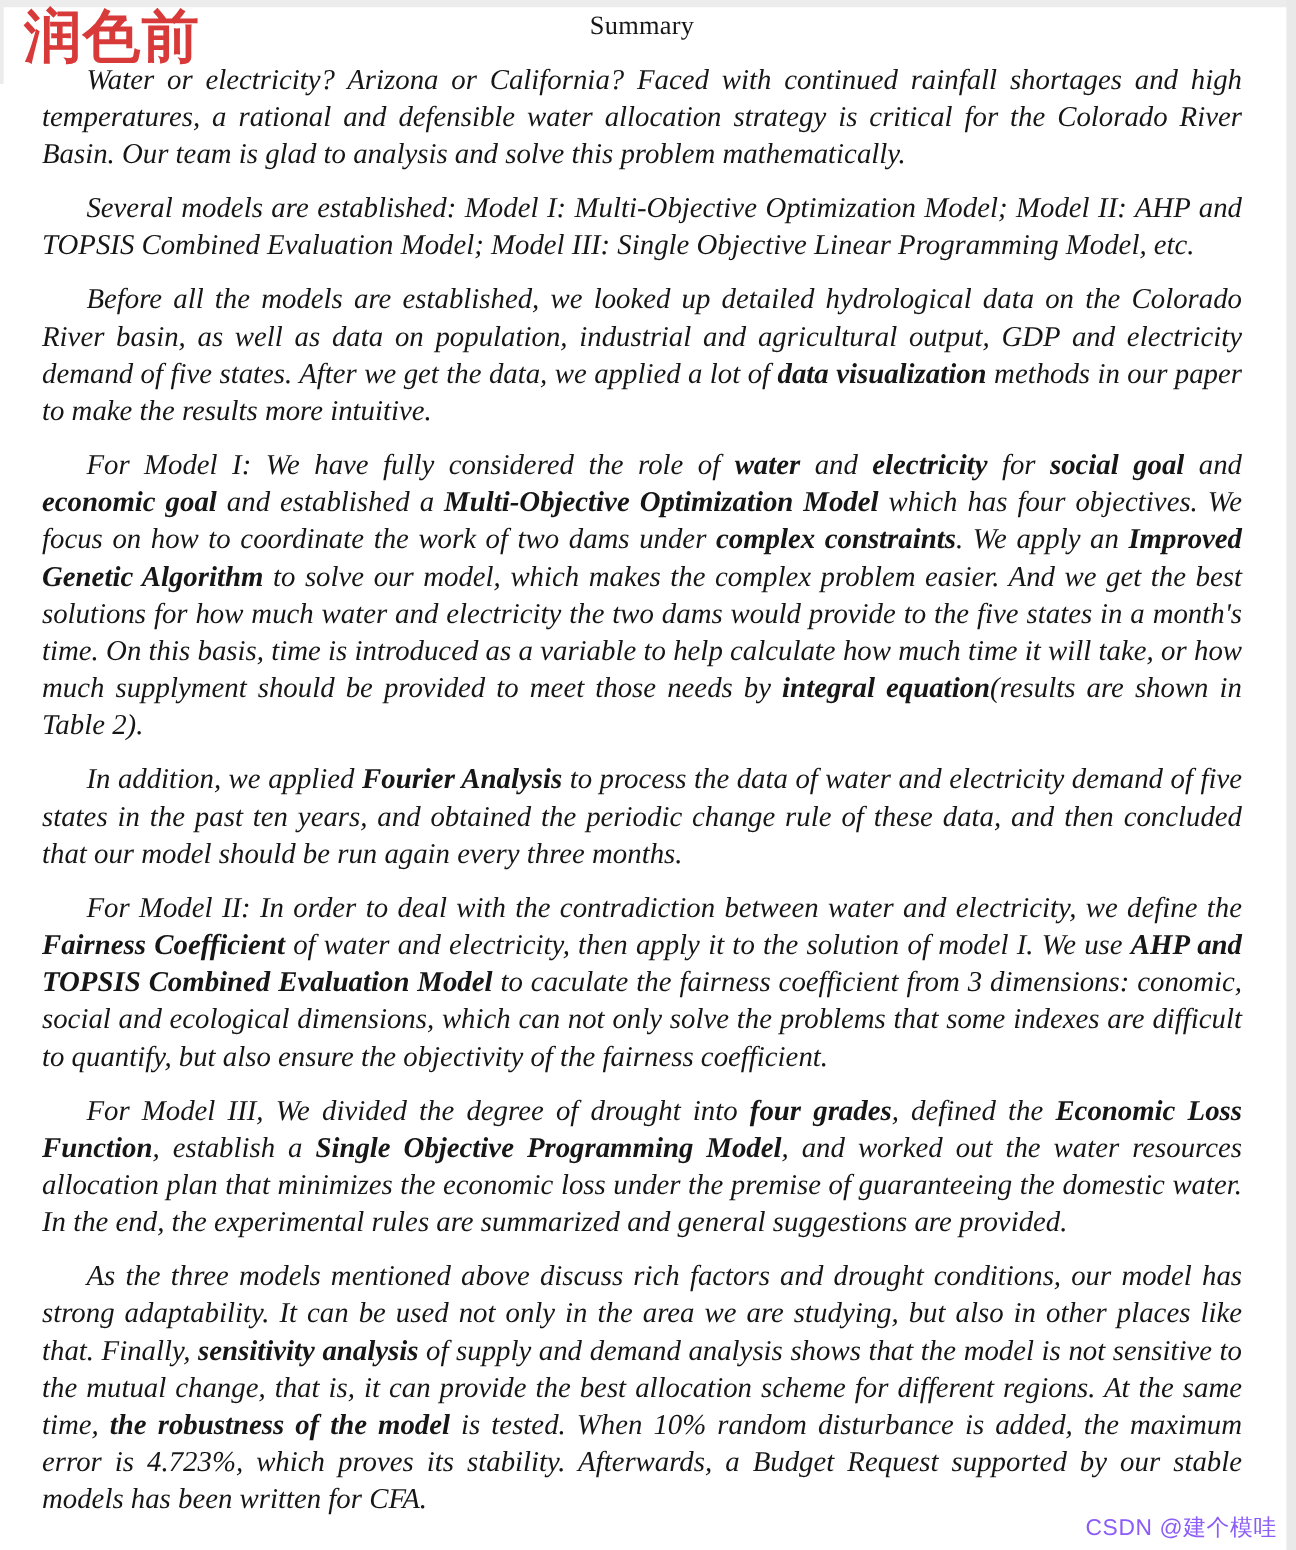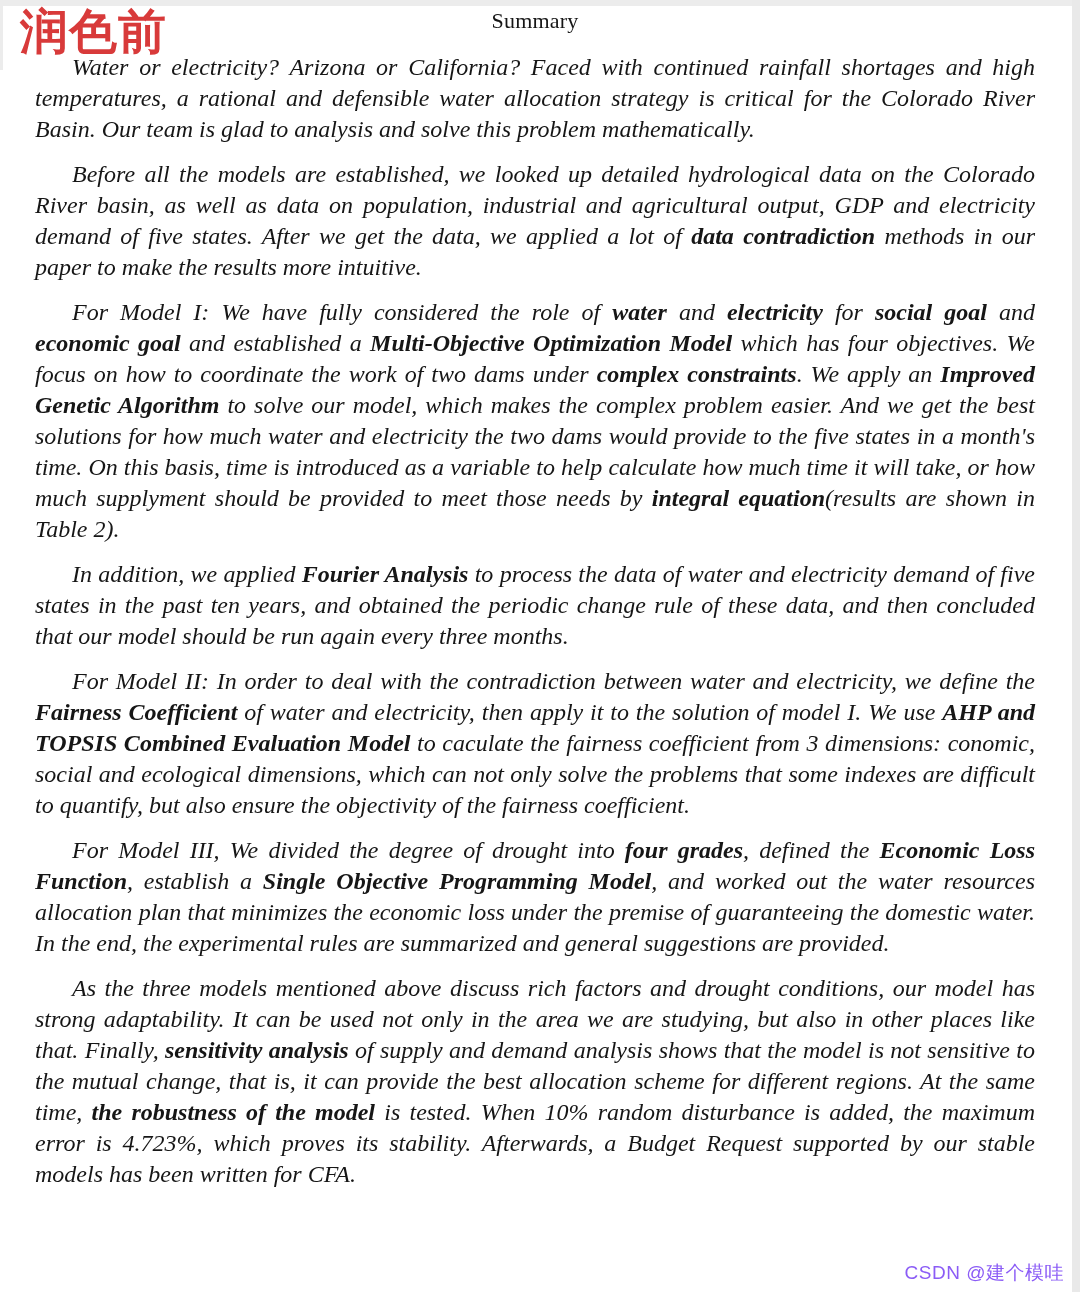--- a/index.html
+++ b/index.html
@@ -79,21 +79,22 @@
 <body>
 
 <div class="page">
   <div class="edge-top"></div>
   <div class="edge-left"></div>
 
   <h1 class="title">Summary</h1>
 
   <div class="content">
     <p><span>Water or electricity?  Arizona or California?  Faced with continued rainfall shortages and high temperatures, a rational and defensible water allocation strategy is critical for the Colorado River Basin. Our team is glad to analysis and solve this problem mathematically.</span></p>
-    <p><span>Before all the models are established, we looked up detailed hydrological data on the Colorado River basin, as well as data on population, industrial and agricultural output, GDP and electricity demand of five states. After we get the data, we applied a lot of </span><b>data contradiction</b><span> methods in our paper to make the results more intuitive.</span></p>
+    <p><span>Several models are established:  Model I: Multi-Objective Optimization Model; Model II: AHP and TOPSIS Combined Evaluation Model; Model III: Single Objective Linear Programming Model, etc.</span></p>
+    <p><span>Before all the models are established, we looked up detailed hydrological data on the Colorado River basin, as well as data on population, industrial and agricultural output, GDP and electricity demand of five states. After we get the data, we applied a lot of </span><b>data visualization</b><span> methods in our paper to make the results more intuitive.</span></p>
     <p><span>For Model I: We have fully considered the role of </span><b>water</b><span> and </span><b>electricity</b><span> for </span><b>social goal</b><span> and </span><b>economic goal</b><span> and established a </span><b>Multi-Objective Optimization Model</b><span> which has four objectives. We focus on how to coordinate the work of two dams under </span><b>complex constraints</b><span>.  We apply an </span><b>Improved Genetic Algorithm</b><span> to solve our model, which makes the complex problem easier. And we get the best solutions for how much water and electricity the two dams would provide to the five states in a month's time. On this basis, time is introduced as a variable to help calculate how much time it will take, or how much supplyment should be provided to meet those needs by </span><b>integral equation</b><span>(results are shown in Table 2).</span></p>
     <p><span>In addition, we applied </span><b>Fourier Analysis</b><span> to process the data of water and electricity demand of five states in the past ten years, and obtained the periodic change rule of these data, and then concluded that our model should be run again every three months.</span></p>
     <p><span>For Model II: In order to deal with the contradiction between water and electricity, we define the </span><b>Fairness Coefficient</b><span> of water and electricity, then apply it to the solution of model I. We use </span><b>AHP and TOPSIS Combined Evaluation Model</b><span> to caculate the fairness coefficient from 3 dimensions:  conomic, social and ecological dimensions, which can not only solve the problems that some indexes are difficult to quantify, but also ensure the objectivity of the fairness coefficient.</span></p>
     <p><span>For Model III, We divided the degree of drought into </span><b>four grades</b><span>, defined the </span><b>Economic Loss Function</b><span>, establish a </span><b>Single Objective Programming Model</b><span>, and worked out the water resources allocation plan that minimizes the economic loss under the premise of guaranteeing the domestic water. In the end, the experimental rules are summarized and general suggestions are provided.</span></p>
     <p><span>As the three models mentioned above discuss rich factors and drought conditions, our model has strong adaptability. It can be used not only in the area we are studying, but also in other places like that.  Finally, </span><b>sensitivity analysis</b><span> of supply and demand analysis shows that the model is not sensitive to the mutual change, that is, it can provide the best allocation scheme for different regions. At the same time, </span><b>the robustness of the model</b><span> is tested. When 10% random disturbance is added, the maximum error is 4.723%, which proves its stability. Afterwards, a Budget Request supported by our stable models has been written for CFA.</span></p>
   </div>
 
   <div class="edge-right"></div>
 
   <div class="wm-top">润色前</div>

